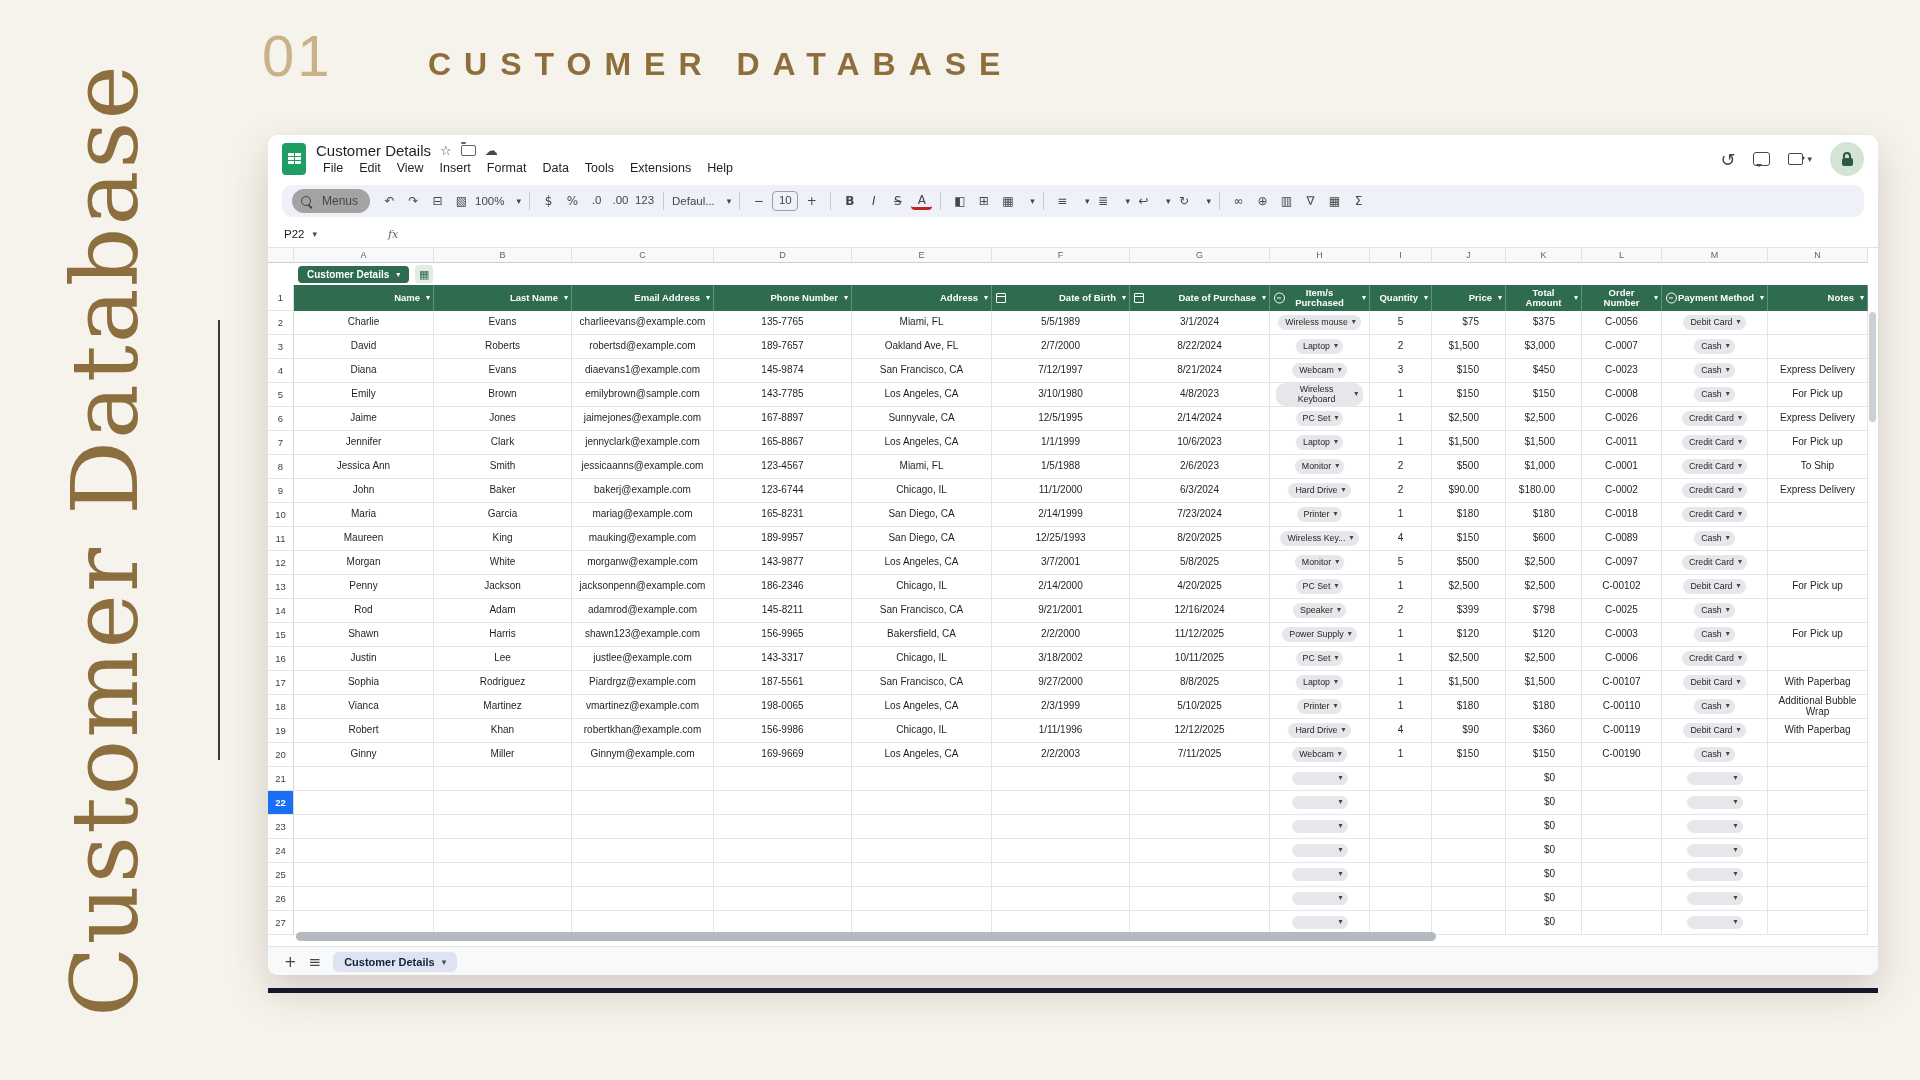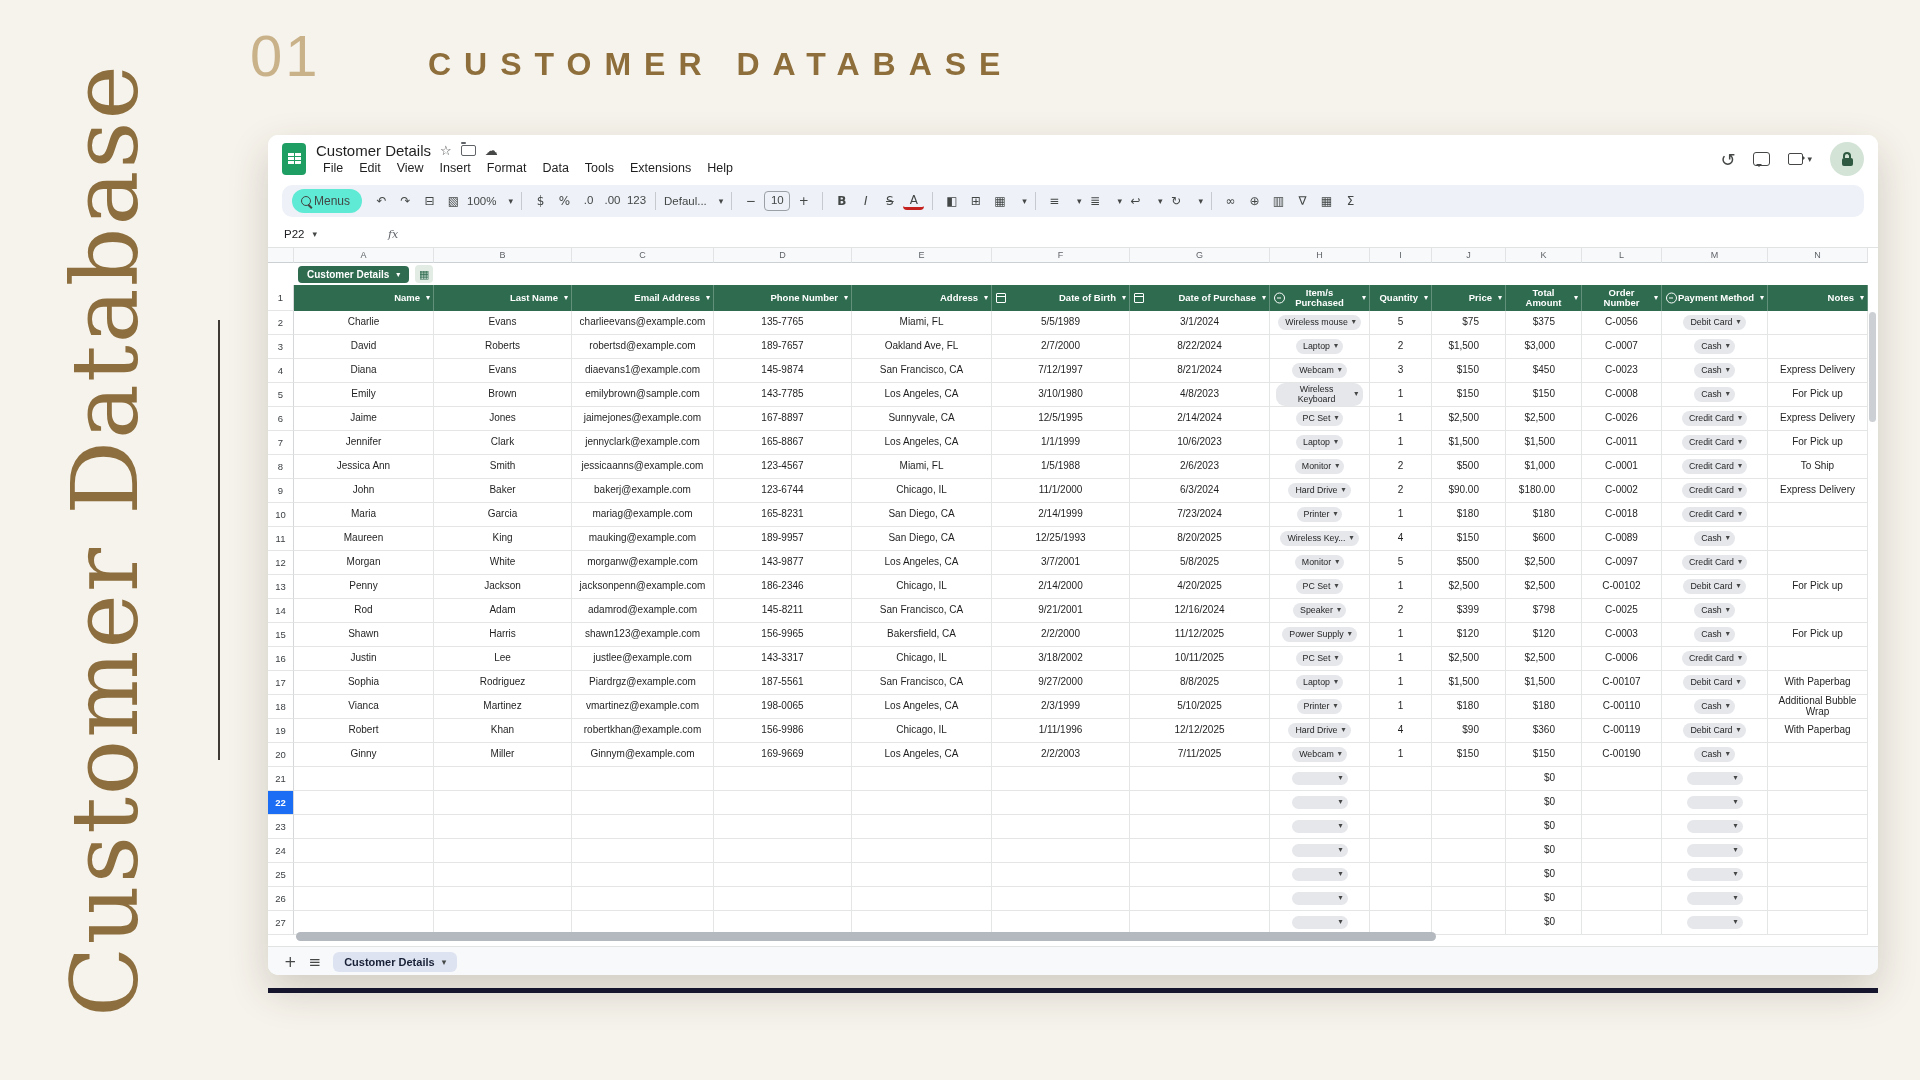--- a/index.html
+++ b/index.html
@@ -2,21 +2,21 @@
 <html><head>
 <meta charset="utf-8">
 <style>
   html,body{margin:0;padding:0;}
   body{width:1920px;height:1080px;background:#f6f3ec;font-family:"Liberation Sans",sans-serif;}
   .canvas{position:relative;width:1920px;height:1080px;overflow:hidden;background:#f6f3ec;}
 
   
   .v-title-wrap{position:absolute;left:30px;top:20px;width:150px;height:1040px;display:flex;align-items:center;justify-content:center;}
   .v-title{writing-mode:vertical-rl;transform:rotate(180deg);font-family:"DejaVu Serif",serif;font-size:92px;color:#8d6f3f;letter-spacing:2px;white-space:nowrap;}
-  .slide-num{position:absolute;left:250px;top:22px;font-size:58px;color:#c9b28a;letter-spacing:3px;font-family:"Liberation Sans",sans-serif;}
+  .slide-num{position:absolute;left:262px;top:22px;font-size:58px;color:#c9b28a;letter-spacing:3px;font-family:"Liberation Sans",sans-serif;}
   .slide-title{position:absolute;left:428px;top:46px;font-size:32px;font-weight:600;letter-spacing:13px;color:#8e6f3c;}
   .v-rule{position:absolute;left:218px;top:320px;width:2px;height:440px;background:#3f3933;}
   .bottom-rule{position:absolute;left:268px;top:988px;width:1610px;height:5px;background:#15152e;}
 
   
   .sheet-window{position:absolute;left:268px;top:135px;width:1610px;height:840px;background:#fff;border-radius:10px;box-shadow:0 16px 40px rgba(60,50,30,.20);overflow:hidden;}
 
   
   .titlebar{height:48px;display:flex;align-items:center;padding:0 14px;background:#fff;}
   .sheets-logo{width:24px;height:32px;background:#1e9e63;border-radius:4px;position:relative;flex:none;}
@@ -42,21 +42,21 @@
   .chev-sm{font-family:"DejaVu Sans",sans-serif;font-size:9px;color:#444746;}
   .lock-btn{width:34px;height:34px;border-radius:50%;background:#d3e3d6;display:flex;align-items:center;justify-content:center;}
   .lock-ic{width:11px;height:8px;background:#2f5a41;border-radius:2px;position:relative;display:inline-block;margin-top:5px;}
   .lock-ic::before{content:'';position:absolute;left:1.5px;top:-6px;width:8px;height:6px;border:2px solid #2f5a41;border-bottom:none;border-radius:5px 5px 0 0;box-sizing:border-box;}
 
   
   .toolbar{margin:2px 14px 4px;height:32px;background:#eef2f8;border-radius:10px;display:flex;align-items:center;gap:3px;padding:0 10px;color:#434746;}
   .tb-ic{min-width:21px;height:24px;display:flex;align-items:center;justify-content:center;border-radius:4px;font-size:12px;font-family:"DejaVu Sans",sans-serif;line-height:1;}
   .tb-txt{font-size:11.5px;font-family:"Liberation Sans",sans-serif;}
   .tb-sep{width:1px;height:18px;background:#c6cacf;margin:0 5px;}
-  .menus-pill{display:flex;align-items:center;gap:3px;background:#5eead4;border-radius:14px;height:24px;padding:0 12px 0 9px;margin-right:6px;font-size:12px;color:#434746;}
+  .menus-pill{display:flex;align-items:center;gap:11px;background:#a3a3a3;border-radius:14px;height:24px;padding:0 12px 0 9px;margin-right:6px;font-size:12px;color:#434746;}
   .mag-ic{width:8px;height:8px;border:1.6px solid #444746;border-radius:50%;position:relative;display:inline-block;}
   .mag-ic::after{content:'';position:absolute;left:7px;top:7px;width:5px;height:1.6px;background:#444746;transform:rotate(45deg);transform-origin:0 0;}
   .strike{text-decoration:line-through;}
   .a-color{border-bottom:3px solid #c5221f;line-height:12px;height:14px;}
   .pill-group{display:flex;align-items:center;gap:12px;}
 
   
   .fbar{height:26px;display:flex;align-items:center;border-bottom:1px solid #e0e3e1;padding-left:16px;font-size:11.5px;color:#202124;gap:12px;}
   .namebox{width:62px;display:flex;align-items:center;gap:8px;}
   .fx{font-style:italic;color:#5f6368;margin-left:30px;font-family:"DejaVu Serif",serif;font-size:11px;}

